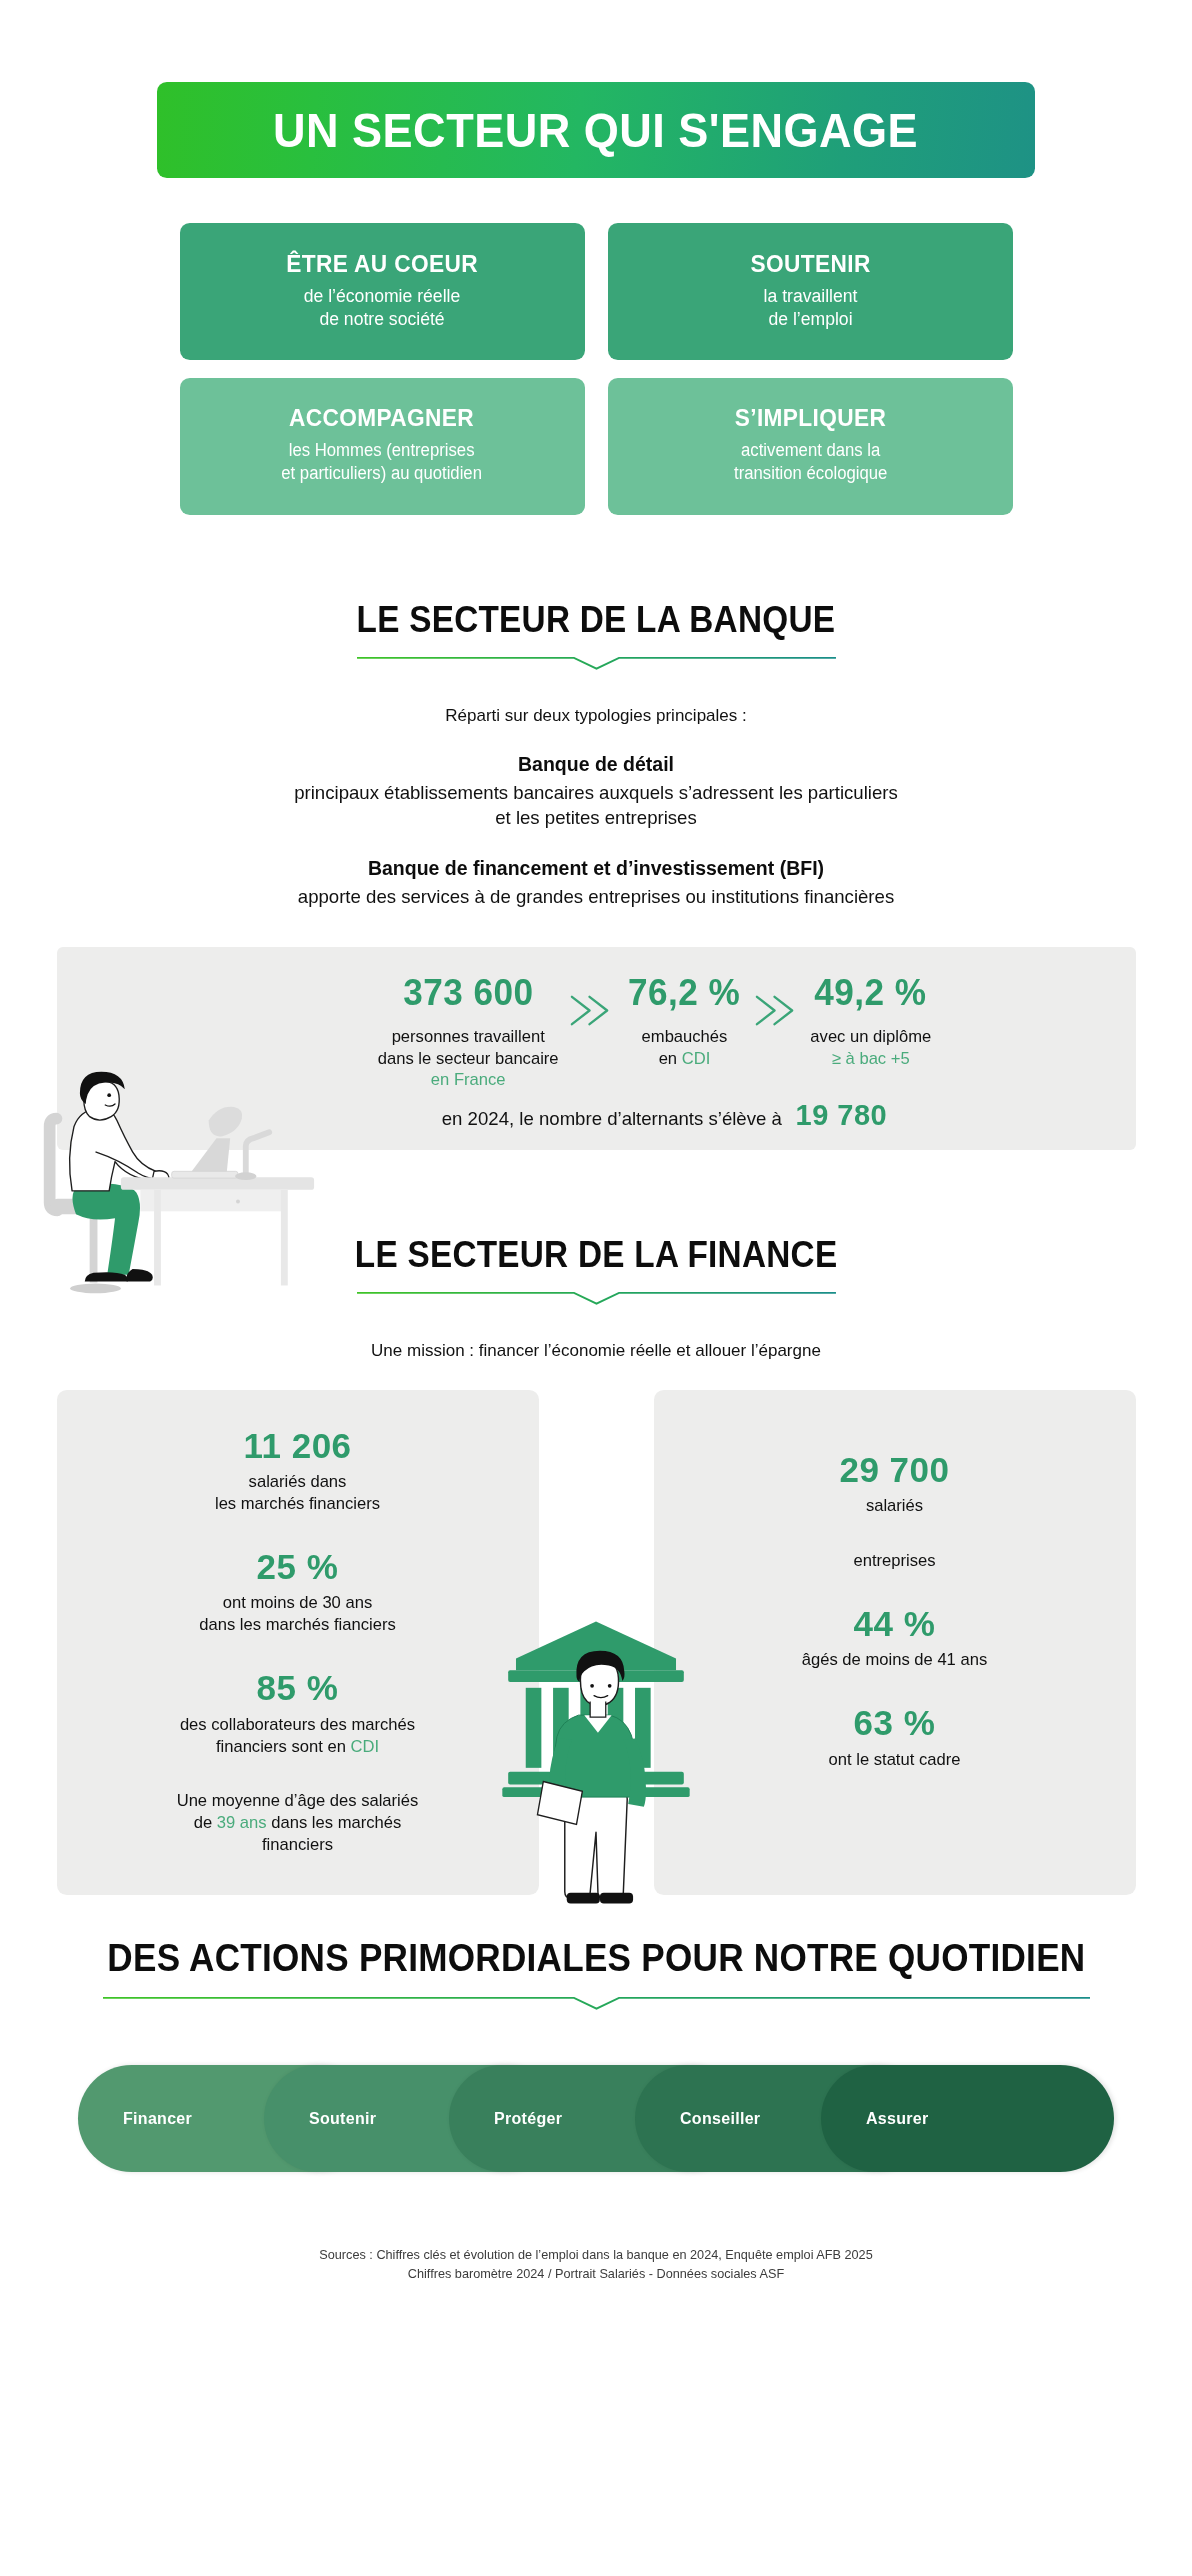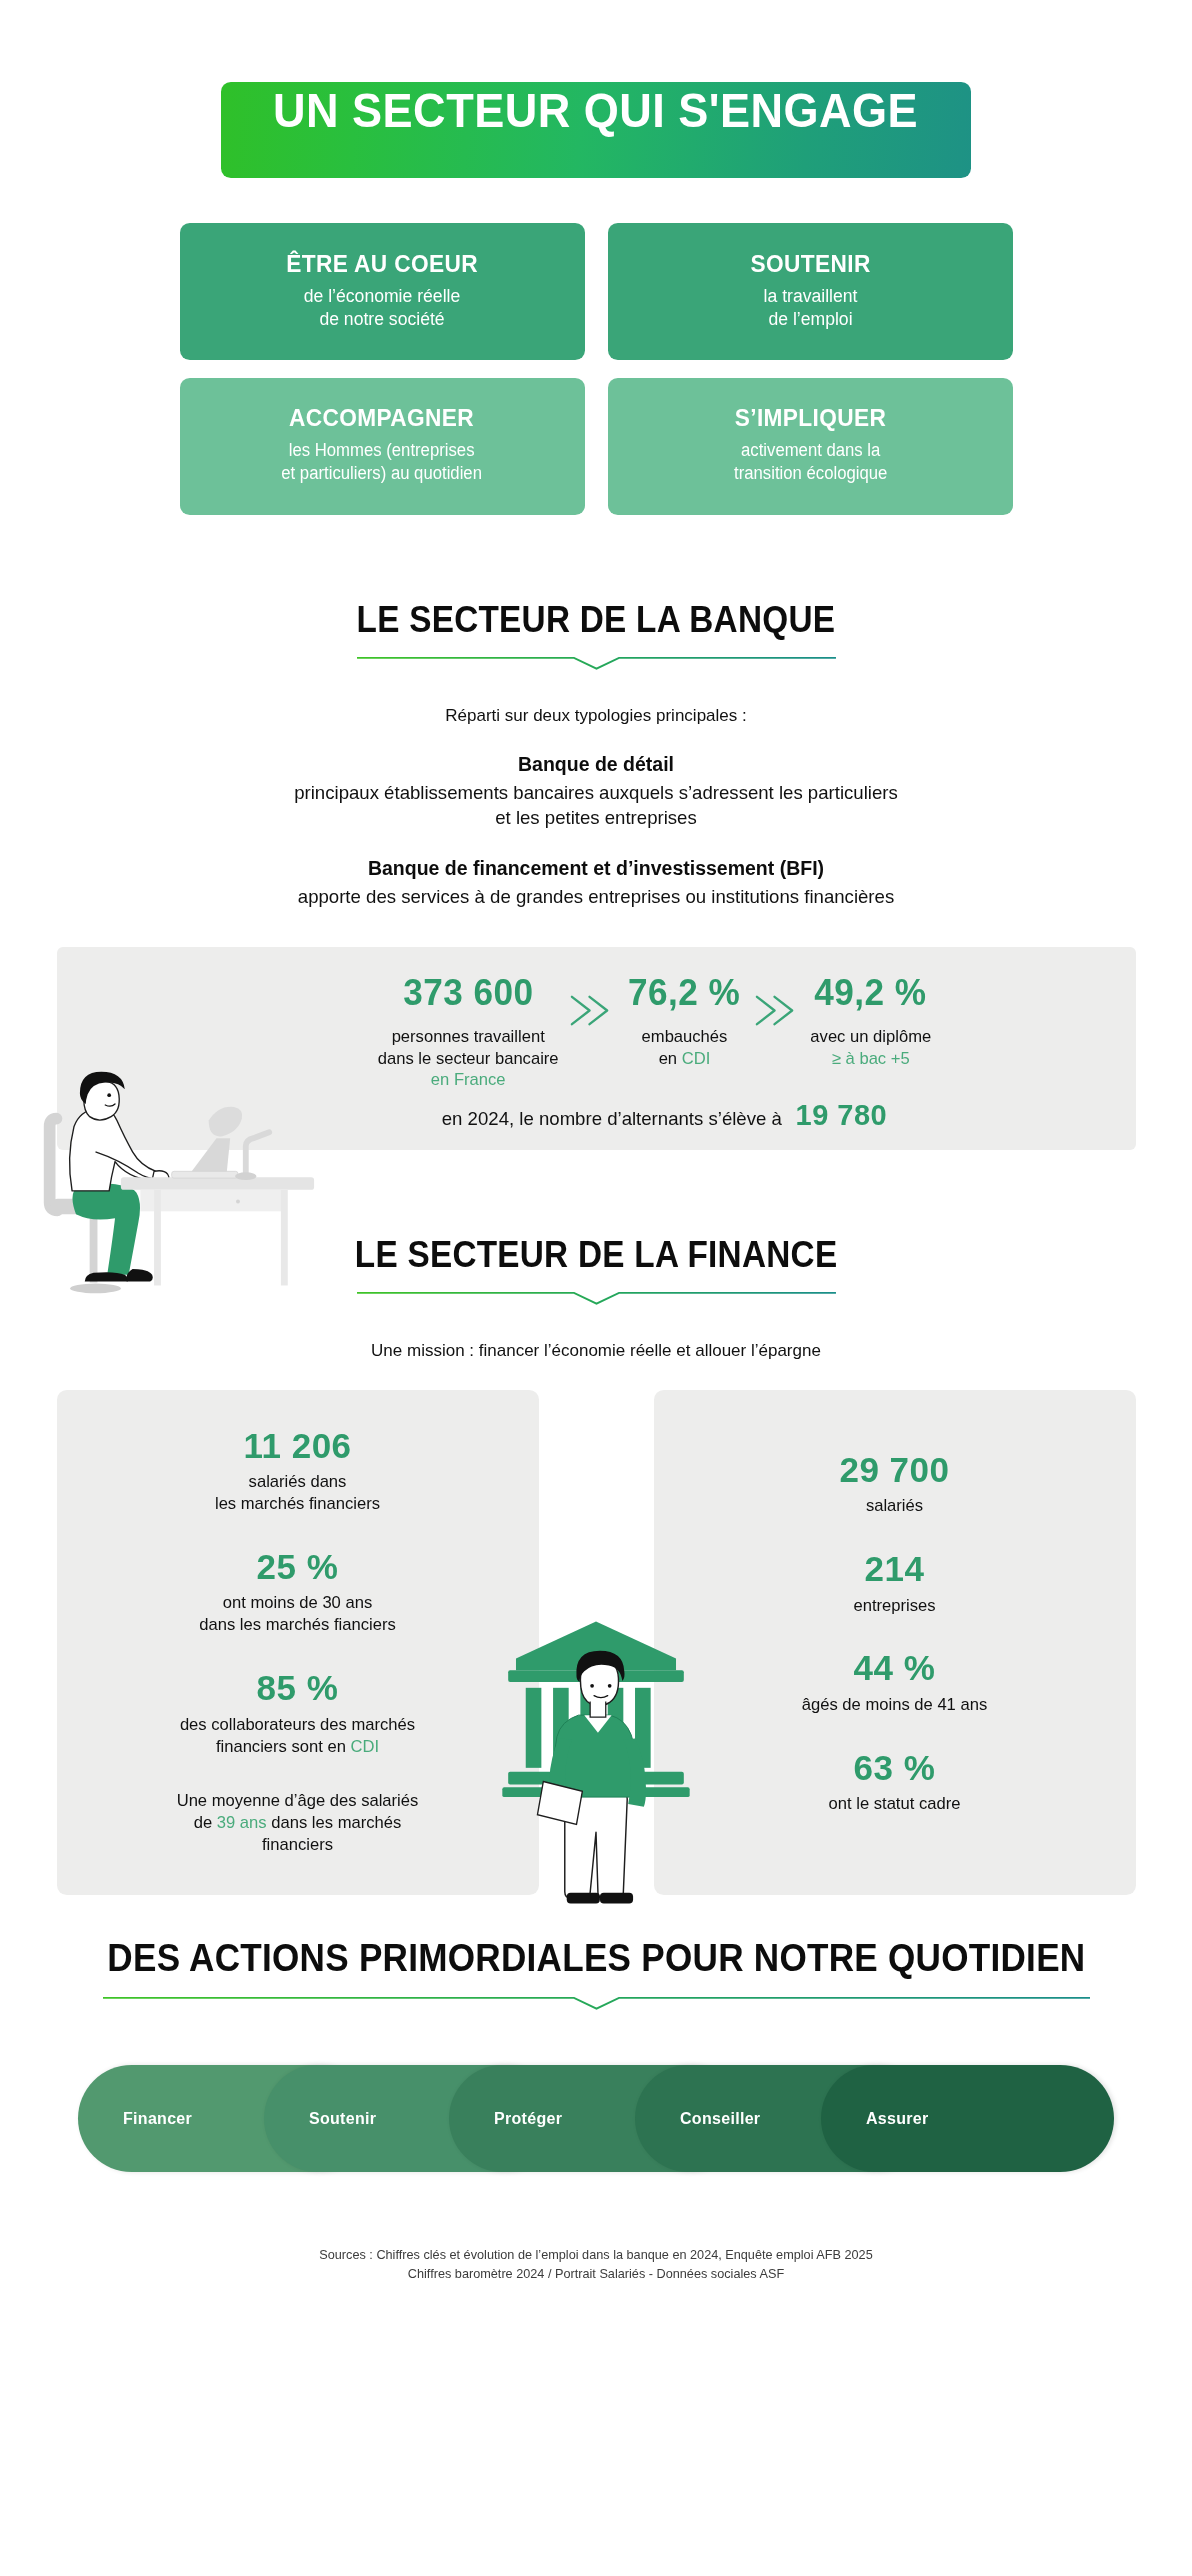--- a/index.html
+++ b/index.html
@@ -26,25 +26,26 @@
     background: #ffffff;
   }
 
   
   .hero-wrap {
     padding-top: 82px;
     display: flex;
     justify-content: center;
   }
   .hero-banner {
-    width: 750px;
+    width: 878px;
     height: 96px;
     border-radius: 9.8px;
     background: linear-gradient(95deg, #2fc029 0%, #29bf3e 18%, #23b762 48%, #1f9f79 78%, #1e9285 100%);
     display: flex;
+    align-items: center;
     justify-content: center;
   }
   .hero-title {
     color: #ffffff;
     font-family: "Liberation Sans Narrow", "Liberation Sans", sans-serif;
     font-weight: 700;
     font-size: 49px;
     letter-spacing: 0.5px;
     transform: scaleX(0.92);
     white-space: nowrap;
@@ -513,21 +514,20 @@
     </div>
 
     <div class="fin-panel right">
 
       <div class="fin-stat">
         <div class="fin-num">29 700</div>
         <div class="fin-label">salariés</div>
       </div>
 
       <div class="fin-stat">
-        <div class="fin-num">214</div>
         <div class="fin-label">entreprises</div>
       </div>
 
       <div class="fin-stat">
         <div class="fin-num">44 %</div>
         <div class="fin-label">âgés de moins de 41 ans</div>
       </div>
 
       <div class="fin-stat">
         <div class="fin-num">63 %</div>

